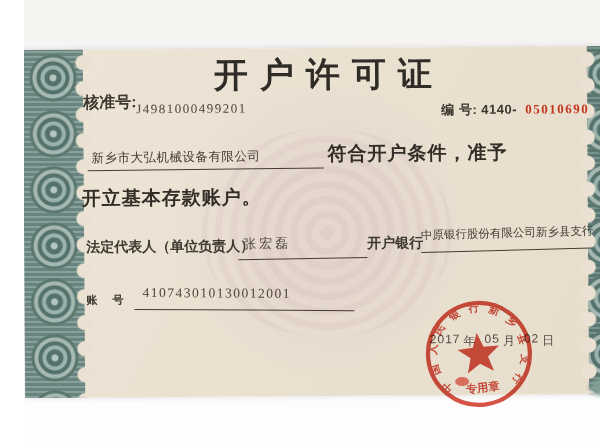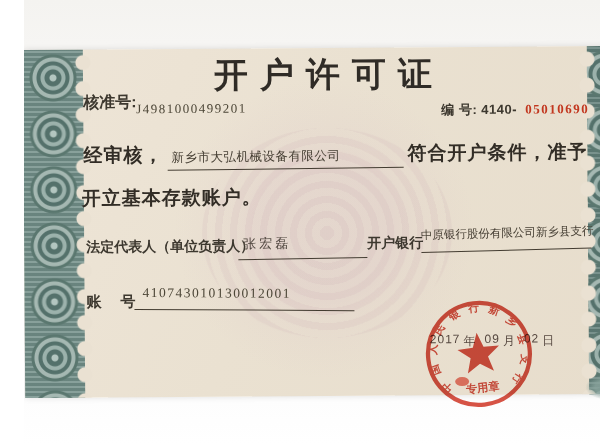--- a/index.html
+++ b/index.html
@@ -64,21 +64,21 @@
   .rep-label{position:absolute;left:62px;top:237px;font-size:14px;}
   .rep-slot{
     position:absolute;left:214px;top:234px;width:124px;height:24px;border-bottom:1.2px solid #433c31;
     font-size:13px;color:#4e463e;letter-spacing:3px;padding-left:5px;transform:rotate(-.6deg);
   }
   .bank-label{position:absolute;left:343px;top:235px;font-size:14px;}
   .bank-slot{
     position:absolute;left:397px;top:227px;width:170px;height:24px;border-bottom:1.2px solid #433c31;
     font-size:11.5px;color:#453e33;transform:rotate(-1.1deg);white-space:nowrap;
   }
-  .acct-label{position:absolute;left:62px;top:291px;font-size:15px;letter-spacing:2px;}
+  .acct-label{position:absolute;left:62px;top:291px;font-size:11px;letter-spacing:2px;}
   .acct-slot{
     position:absolute;left:110px;top:285px;width:212px;height:24px;border-bottom:1.2px solid #433c31;
     font-size:13.5px;color:#4c4637;letter-spacing:1.5px;padding-left:8px;
     font-family:"Liberation Serif",serif;transform:rotate(.7deg);
   }
   .issuer-label{position:absolute;left:410px;top:318px;font-size:11px;color:#564840;letter-spacing:1px;}
   .issue-date{position:absolute;left:405px;top:334px;font-size:12px;color:#564840;display:flex;align-items:baseline;gap:3px;}
   .issue-date .num{transform:translateY(-2px);letter-spacing:1px;}
   .issue-date .unit{margin-right:6px;}
   .seal{
@@ -107,40 +107,39 @@
     <span class="lbl approval-label">核准号:</span>
     <span class="approval-value">J4981000499201</span>
 
     <span class="serial">
       <span>编 号:</span>
       <span>4140-</span>
       <span class="red">05010690</span>
     </span>
 
     <div class="review-row">
-      <span class="big">经审核，</span>
       <span class="company-slot">新乡市大弘机械设备有限公司</span>
       <span class="big">符合开户条件，准予</span>
     </div>
 
     <div class="big grant-line">开立基本存款账户。</div>
 
     <span class="lbl rep-label">法定代表人（单位负责人）</span>
     <span class="rep-slot">张宏磊</span>
 
     <span class="lbl bank-label">开户银行</span>
     <span class="bank-slot">中原银行股份有限公司新乡县支行</span>
 
     <span class="lbl acct-label">账　号</span>
     <span class="acct-slot">410743010130012001</span>
 
     <span class="issue-date">
       <span class="num">2017</span>
       <span class="unit">年</span>
-      <span class="num">09</span>
+      <span class="num">05</span>
       <span class="unit">月</span>
       <span class="num">02</span>
       <span class="unit">日</span>
     </span>
 
     <svg class="seal" viewBox="0 0 110 110">
       <circle cx="55" cy="55" r="50" fill="none" stroke="#d13b2b" stroke-width="4.2"></circle>
       <path id="sealArc" d="M 30.9,89.4 A 42,42 0 1 1 79.1,89.4" fill="none"></path>
       <text font-size="10.5" fill="#d13b2b" font-weight="bold" font-family="Liberation Sans, sans-serif">
         <textPath href="#sealArc" startOffset="6" textLength="200" lengthAdjust="spacing">中国人民银行新乡县支行</textPath>

